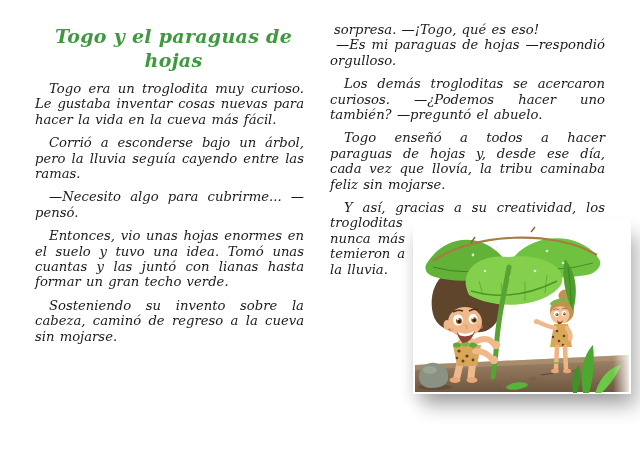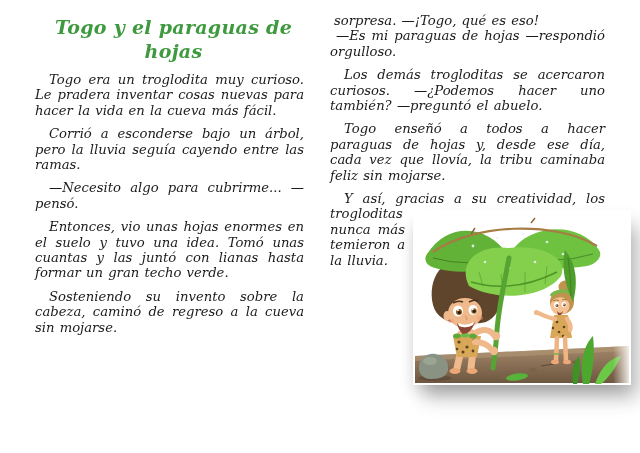--- a/index.html
+++ b/index.html
@@ -5,21 +5,21 @@
   html,body{margin:0;padding:0;background:#ffffff;}
   .page{
     position:relative;
     width:640px;height:453px;
     background:#ffffff;
     overflow:hidden;
     font-family:"DejaVu Serif", serif;
     font-style:italic;
     color:#1b1b1b;
     box-sizing:border-box;
-    padding:13px 27px 0 35px;
+    padding:22px 27px 0 35px;
   }
   .cols{display:flex;gap:18px;}
   .col-left{width:277px;flex:0 0 277px;}
   .col-right{width:283px;flex:0 0 283px;}
   h1.story-title{
     margin:2px 0 9px 0;
     font-size:19px;
     line-height:24px;
     font-weight:bold;
     font-style:italic;
@@ -59,21 +59,21 @@
   .illu svg{display:block;}
 </style>
 </head>
 <body>
 
 <div class="page">
   <div class="cols">
 
     <div class="col-left">
       <h1 class="story-title">Togo y el paraguas de hojas</h1>
-      <p>Togo era un troglodita muy curioso. Le pradera inventar cosas nuevas para hacer la vida en la cueva más fácil.</p>
+      <p>Togo era un troglodita muy curioso. Le gustaba inventar cosas nuevas para hacer la vida en la cueva más fácil.</p>
       <p>Corrió a esconderse bajo un árbol, pero la lluvia seguía cayendo entre las ramas.</p>
       <p>—Necesito algo para cubrirme... —pensó.</p>
       <p>Entonces, vio unas hojas enormes en el suelo y tuvo una idea. Tomó unas cuantas y las juntó con lianas hasta formar un gran techo verde.</p>
       <p>Sosteniendo su invento sobre la cabeza, caminó de regreso a la cueva sin mojarse.</p>
 
     </div>
 
     <div class="col-right">
       <p class="cont">sorpresa. —¡Togo, qué es eso!</p>
       <p class="tight">—Es mi paraguas de hojas —respondió orgulloso.</p>

